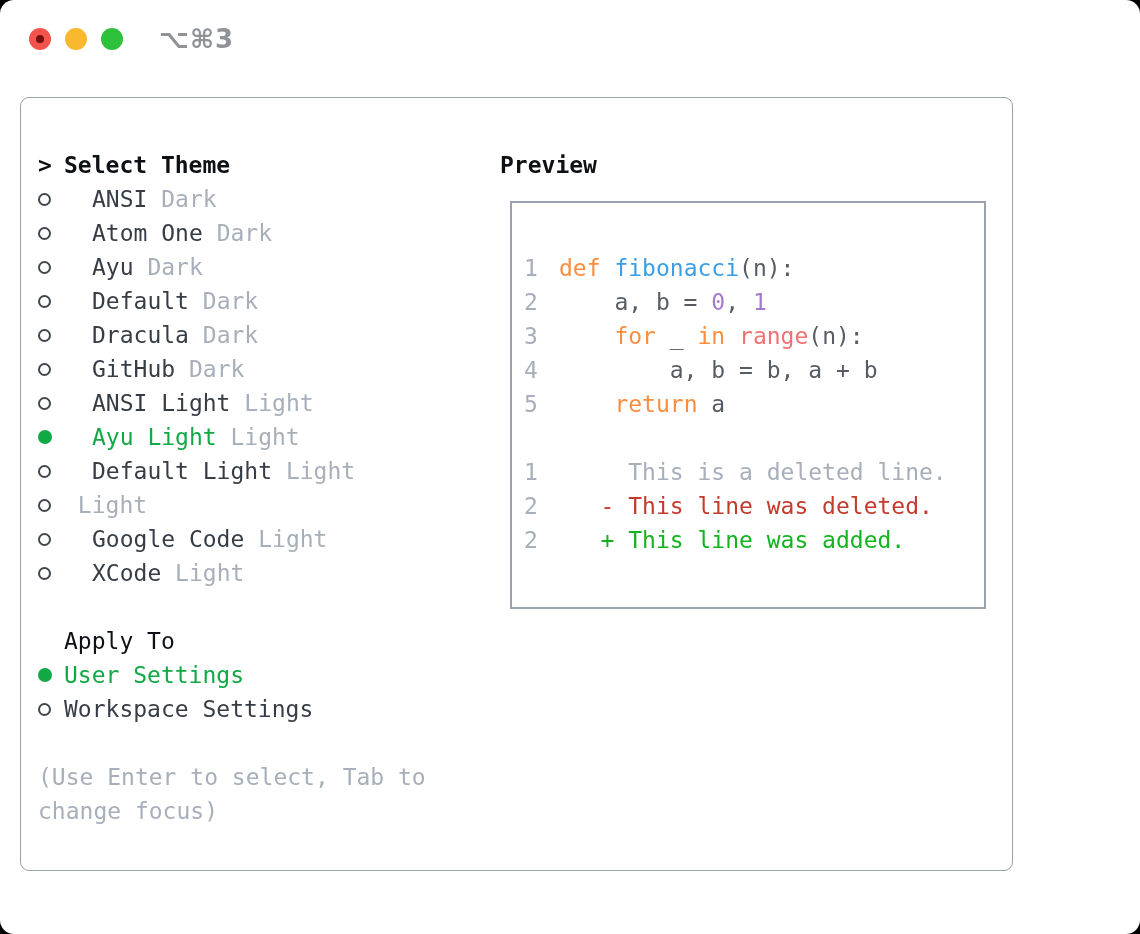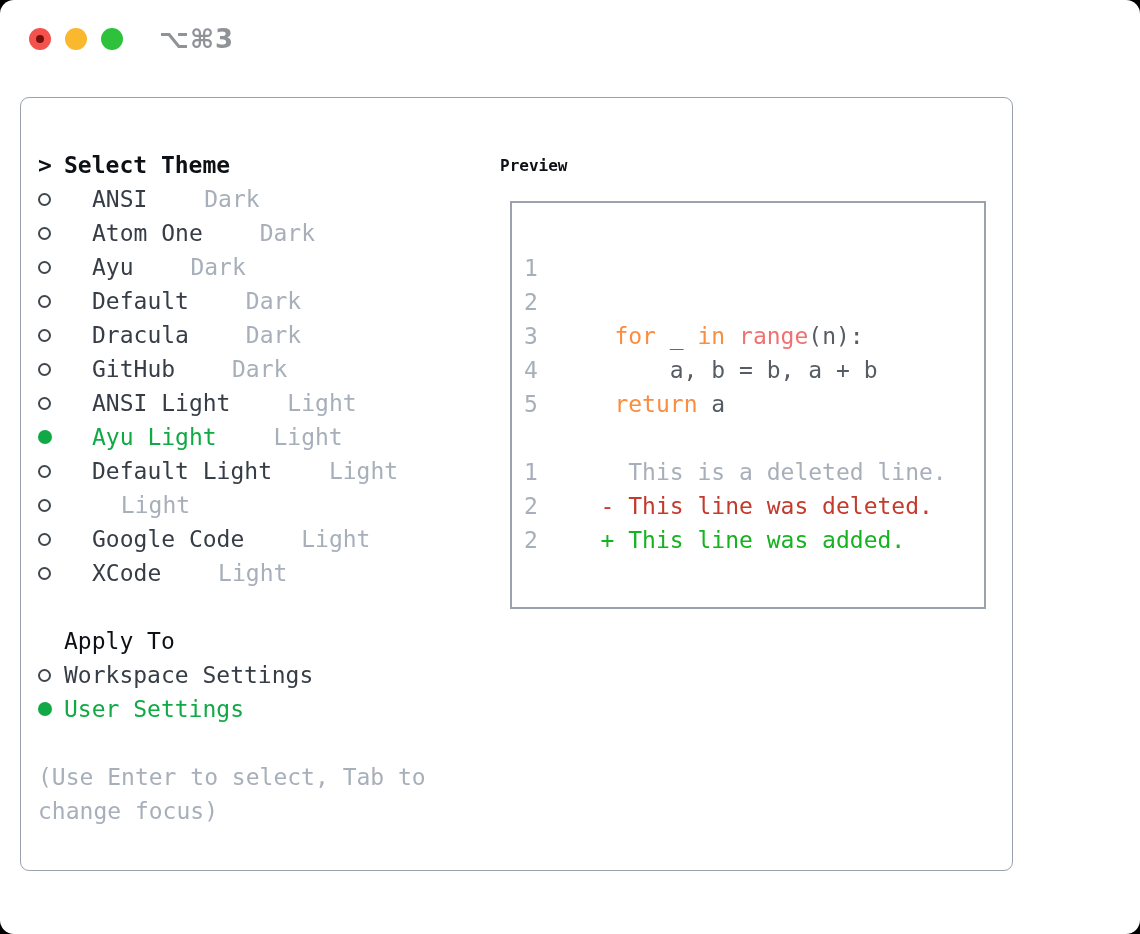--- a/index.html
+++ b/index.html
@@ -37,30 +37,30 @@
   .marker { width:26px; display:flex; align-items:center; flex:none; }
   .prompt { font-weight:bold; color:var(--black); }
   .radio {
     width:13px; height:13px; border-radius:50%;
     border:2px solid var(--radio-ring); box-sizing:border-box;
   }
   .radio.selected { width:14px; height:14px; border:none; background:var(--accent); }
   .hdr { font-weight:bold; color:var(--black); }
   .name { white-space:pre;margin-left:28px; }
   .name.selected { color:var(--accent);text-align:center; }
-  .tag { color:var(--muted); white-space:pre;margin-left:43px; }
+  .tag { color:var(--muted); white-space:pre; }
   .tag::before { content:" "; }
   .spacer { height:34px; }
   .apply-hdr { color:var(--black); padding-left:26px; }
   .opt-label { color:var(--text); white-space:pre; }
   .opt-label.selected { color:var(--accent); }
   .hint { width:412px; line-height:34px; color:var(--muted); }
   
   .preview-label { position:absolute; left:479px; top:50px; height:34px; display:flex; align-items:center;
-    font-size:16px; font-weight:bold; color:var(--black); }
+    font-size:23px; font-weight:bold; color:var(--black); }
   .preview-box {
     position:absolute; left:489px; top:103px; width:476px; height:408px;
     border:2px solid var(--border); box-sizing:border-box; background:#fff;
     padding:48px 0 0 12px; font-size:23px;
   }
   .cline { height:34px; display:flex; align-items:center; white-space:pre; }
   .ln { width:14px; flex:none; color:var(--muted); }
   .lc { margin-left:21px; color:var(--code-fg); }
   .tok-fg    { color:var(--code-fg); }
   .tok-kw    { color:var(--kw); }
@@ -189,48 +189,50 @@
     <span class="tag">Light</span>
   </div>
 </div>
 
       <div class="spacer"></div>
 
       <div class="row apply-hdr">Apply To</div>
       <div id="apply-options">
   <div class="row apply-row">
     <span class="marker">
+      <span class="radio selected"></span>
+    </span>
+    <span class="opt-label selected">User Settings</span>
+  </div>
+
+  <div class="row apply-row">
+    <span class="marker">
       <span class="radio"></span>
     </span>
     <span class="opt-label">Workspace Settings</span>
-  </div>
-
-  <div class="row apply-row">
-    <span class="marker">
-      <span class="radio selected"></span>
-    </span>
-    <span class="opt-label selected">User Settings</span>
   </div>
 </div>
 
       <div class="spacer"></div>
 
       <div class="hint">(Use Enter to select, Tab to change focus)</div>
     </div>
 
     <div class="preview-label">Preview</div>
 
     <div class="preview-box">
       <div id="code-lines">
   <div class="cline">
     <span class="ln">1</span>
+    <span class="lc"><span class="tok-kw">def</span><span class="tok-fg"> </span><span class="tok-fn">fibonacci</span><span class="tok-fg">(n):</span></span>
   </div>
 
   <div class="cline">
     <span class="ln">2</span>
+    <span class="lc"><span class="tok-fg">    a, b = </span><span class="tok-num">0</span><span class="tok-fg">, </span><span class="tok-num">1</span></span>
   </div>
 
   <div class="cline">
     <span class="ln">3</span>
     <span class="lc"><span class="tok-fg">    </span><span class="tok-kw">for</span><span class="tok-fg"> _ </span><span class="tok-kw">in</span><span class="tok-fg"> </span><span class="tok-bi">range</span><span class="tok-fg">(n):</span></span>
   </div>
 
   <div class="cline">
     <span class="ln">4</span>
     <span class="lc"><span class="tok-fg">        a, b = b, a + b</span></span>

